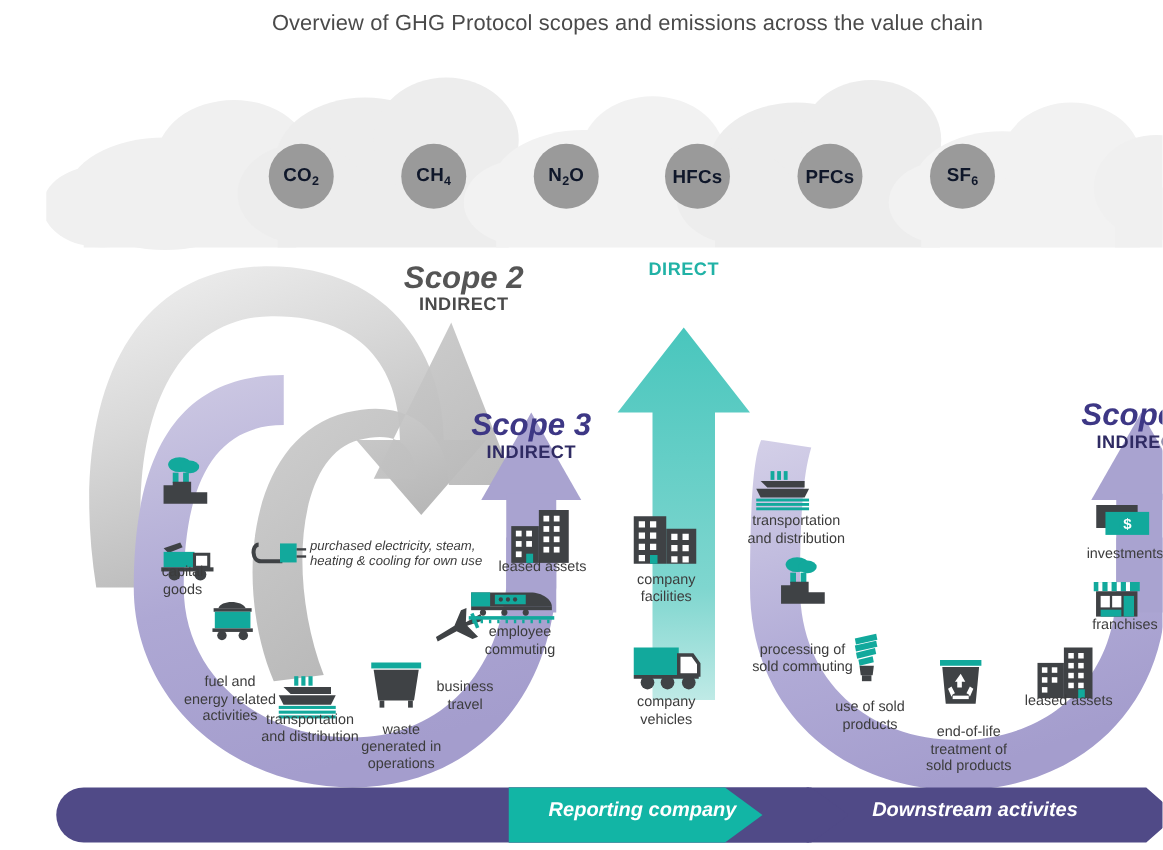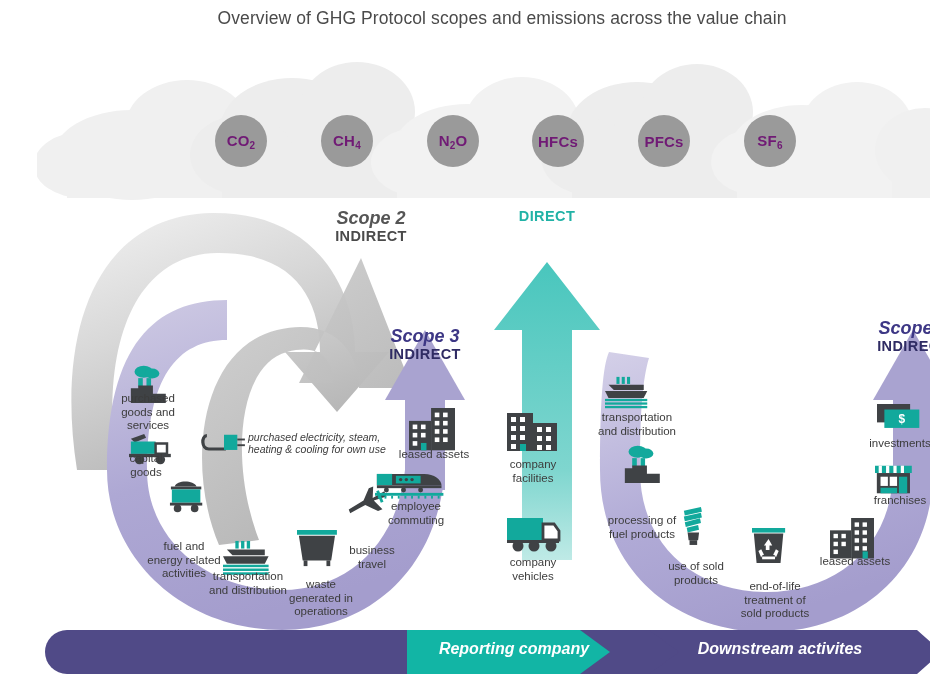--- a/index.html
+++ b/index.html
@@ -10,27 +10,27 @@
   #stage{position:absolute;inset:0;width:930px;height:680px;margin-left:37px;}
   svg#scene{position:absolute;left:0;top:0;width:930px;height:680px;}
 
   .title{
     position:absolute;left:0;top:8px;width:930px;text-align:center;
     font-size:17.5px;color:#4a4a4a;letter-spacing:.1px;
   }
 
   .gas{
     position:absolute;width:52px;height:52px;border-radius:50%;
-    background:#9a9a9a;color:#701a75;display:flex;align-items:center;justify-content:center;
+    background:#9a9a9a;color:#0f172a;display:flex;align-items:center;justify-content:center;
     font-size:15px;font-weight:bold;letter-spacing:.2px;
   }
   .gas sub{font-size:10px;vertical-align:-0.28em;font-weight:bold;}
 
   .scopeLabel{position:absolute;text-align:center;line-height:1.12;}
-  .scopeLabel .s1{font-size:18px;font-weight:bold;font-style:italic;display:block;}
+  .scopeLabel .s1{font-size:25px;font-weight:bold;font-style:italic;display:block;}
   .scopeLabel .s2{font-size:14.5px;font-weight:bold;letter-spacing:.4px;display:block;}
   .sc-gray .s1{color:#555;} .sc-gray .s2{color:#4a4a4a;}
   .sc-teal .s1{color:#21b2a6;} .sc-teal .s2{color:#21b2a6;}
   .sc-purp .s1{color:#3d3785;} .sc-purp .s2{color:#2f2b63;}
 
   .cap{
     position:absolute;text-align:center;font-size:11.5px;line-height:1.18;color:#3c3c3c;
   }
   .cap.left{text-align:left;font-style:italic;}
   .bn-txt{
@@ -421,23 +421,20 @@
   </div>
   <div class="scopeLabel sc-purp" style="left:330px;top:326px;width:116px;">
     <span class="s1">Scope 3</span>
     <span class="s2">INDIRECT</span>
   </div>
   <div class="scopeLabel sc-purp" style="left:818px;top:318px;width:116px;">
     <span class="s1">Scope 3</span>
     <span class="s2">INDIRECT</span>
   </div>
 
-  <div class="cap" style="left:70px;top:392px;width:82px;white-space:pre-line;">purchased
-goods and
-services</div>
   <div class="cap" style="left:72px;top:452px;width:74px;white-space:pre-line;">capital
 goods</div>
   <div class="cap" style="left:100px;top:540px;width:94px;white-space:pre-line;">fuel and
 energy related
 activities</div>
   <div class="cap" style="left:152px;top:570px;width:118px;white-space:pre-line;">transportation
 and distribution</div>
   <div class="cap" style="left:240px;top:578px;width:88px;white-space:pre-line;">waste
 generated in
 operations</div>
@@ -451,21 +448,21 @@
 heating &amp; cooling for own use</div>
 
   <div class="cap" style="left:456px;top:458px;width:80px;white-space:pre-line;">company
 facilities</div>
   <div class="cap" style="left:456px;top:556px;width:80px;white-space:pre-line;">company
 vehicles</div>
 
   <div class="cap" style="left:548px;top:411px;width:104px;white-space:pre-line;">transportation
 and distribution</div>
   <div class="cap" style="left:558px;top:514px;width:94px;white-space:pre-line;">processing of
-fuel products</div>
+sold commuting</div>
   <div class="cap" style="left:616px;top:560px;width:86px;white-space:pre-line;">use of sold
 products</div>
   <div class="cap" style="left:692px;top:580px;width:92px;white-space:pre-line;">end-of-life
 treatment of
 sold products</div>
   <div class="cap" style="left:770px;top:555px;width:96px;white-space:pre-line;">leased assets</div>
   <div class="cap" style="left:824px;top:494px;width:78px;white-space:pre-line;">franchises</div>
   <div class="cap" style="left:818px;top:437px;width:90px;white-space:pre-line;">investments</div>
 
   <div class="bn-txt" style="left:588px;width:310px;">Downstream activites</div>

